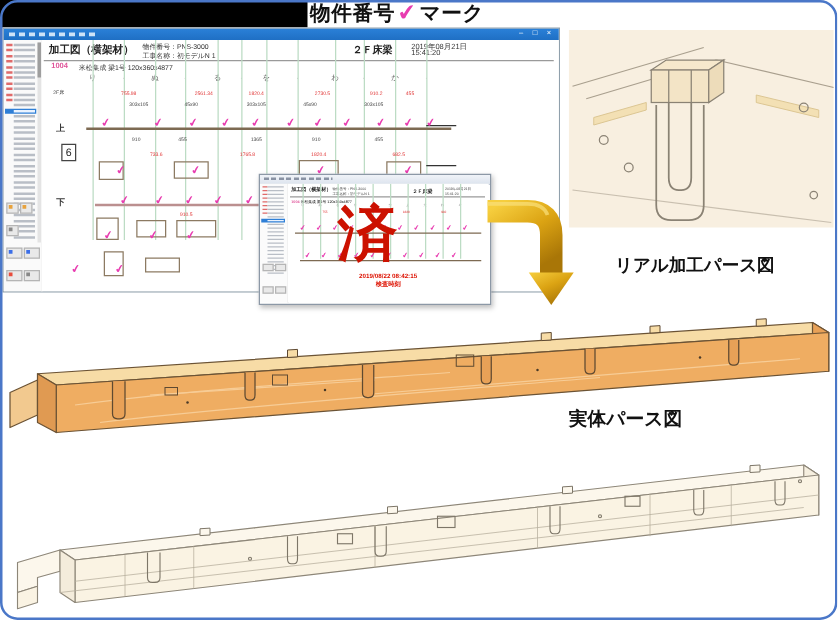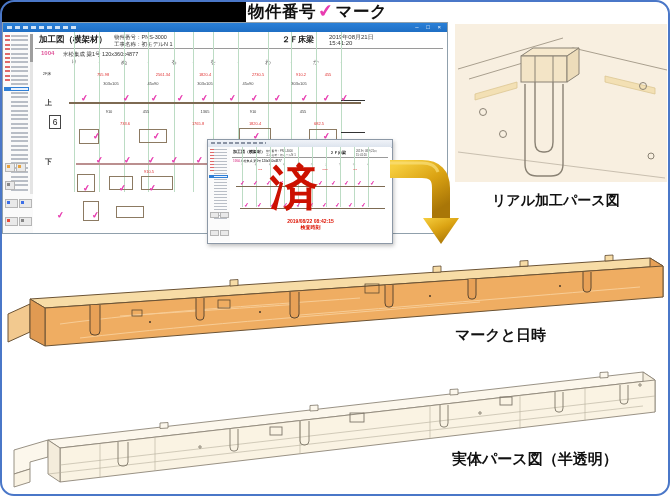--- a/index.html
+++ b/index.html
@@ -76,21 +76,21 @@
   .p-beam{height:1.2px;background:#7d6a52;}
   .p-check{color:#e83cb0;font-size:6px;line-height:6px;transform:rotate(-12deg);font-weight:bold;}
   .p-dim{font-size:2.5px;color:#e03030;transform:translateX(-50%);}
   .done-mark{font-family:"DejaVu Serif","Liberation Serif",serif;font-size:48px;line-height:48px;font-weight:bold;color:#cc1100;}
   .p-stamp{left:0;width:161px;text-align:center;font-size:5px;font-weight:bold;color:#dd1100;}
 
   
   .caption{font-weight:bold;color:#111;white-space:nowrap;z-index:25;}
   .cap-popup{left:198px;top:245px;font-size:14.5px;}
   .cap-popup .red{color:#dd1100;}
-  .cap-real{left:492px;top:192px;font-size:14px;}
+  .cap-real{left:492px;top:204px;font-size:14px;}
   .cap-solid{left:455px;top:326px;font-size:15px;}
   .cap-trans{left:452px;top:450px;font-size:15px;}
 
   svg{display:block;}
 </style>
 </head>
 <body>
 <div id="canvas">
 
   <div class="a title-block"></div>
@@ -445,21 +445,21 @@
       <polygon points="520,14.5 520,9 528,8.5 528,14"></polygon>
       <polygon points="605,9 605,3.5 613,3 613,8.5"></polygon>
     </g>
     <g fill="#4a3a28">
       <circle cx="150" cy="70" r="1"></circle>
         <circle cx="260" cy="60" r="1"></circle>
         <circle cx="430" cy="44" r="1"></circle>
         <circle cx="560" cy="34" r="1"></circle>
     </g>
   </svg>
-  <div class="a caption cap-solid">マークと日時</div>
+  <div class="a caption cap-solid">実体パース図</div>
 
   <svg class="a" style="left:0;top:355px" width="670" height="140" viewBox="0 0 670 140">
     <g stroke="#8d8678" stroke-width="0.9" stroke-linejoin="round">
       <polygon points="14,95 48,85 48,102 30,107 30,114 14,119" fill="#fcf7ec"></polygon>
       <polygon points="14,119 30,114 30,127 14,132" fill="#faf3e3"></polygon>
       <polygon points="48,85 643,17 655,25 60,93" fill="#fcf7ec"></polygon>
       <polygon points="643,17 655,25 655,57 643,49" fill="#f6efdf"></polygon>
       <polygon points="60,93 655,25 655,57 60,127" fill="#faf3e3"></polygon>
       <polygon points="48,85 60,93 60,127 48,119" fill="#f4ecdb"></polygon>
     </g>
@@ -487,17 +487,16 @@
         <circle cx="480" cy="58" r="1.2"></circle>
         <circle cx="640" cy="30" r="1.2"></circle>
     </g>
     <g stroke="#7d7668" stroke-width="0.8" fill="#fcf7ec">
       <polygon points="160,73.5 160,68 168,67.5 168,73"></polygon>
       <polygon points="310,56 310,50.5 318,50 318,55.5"></polygon>
       <polygon points="450,40 450,34.5 458,34 458,39.5"></polygon>
       <polygon points="600,23 600,17.5 608,17 608,22.5"></polygon>
     </g>
   </svg>
-  <div class="a caption cap-trans">実体パース図（半透明）</div>
 
 
   <div class="frame"></div>
 </div>
 
 </body></html>

